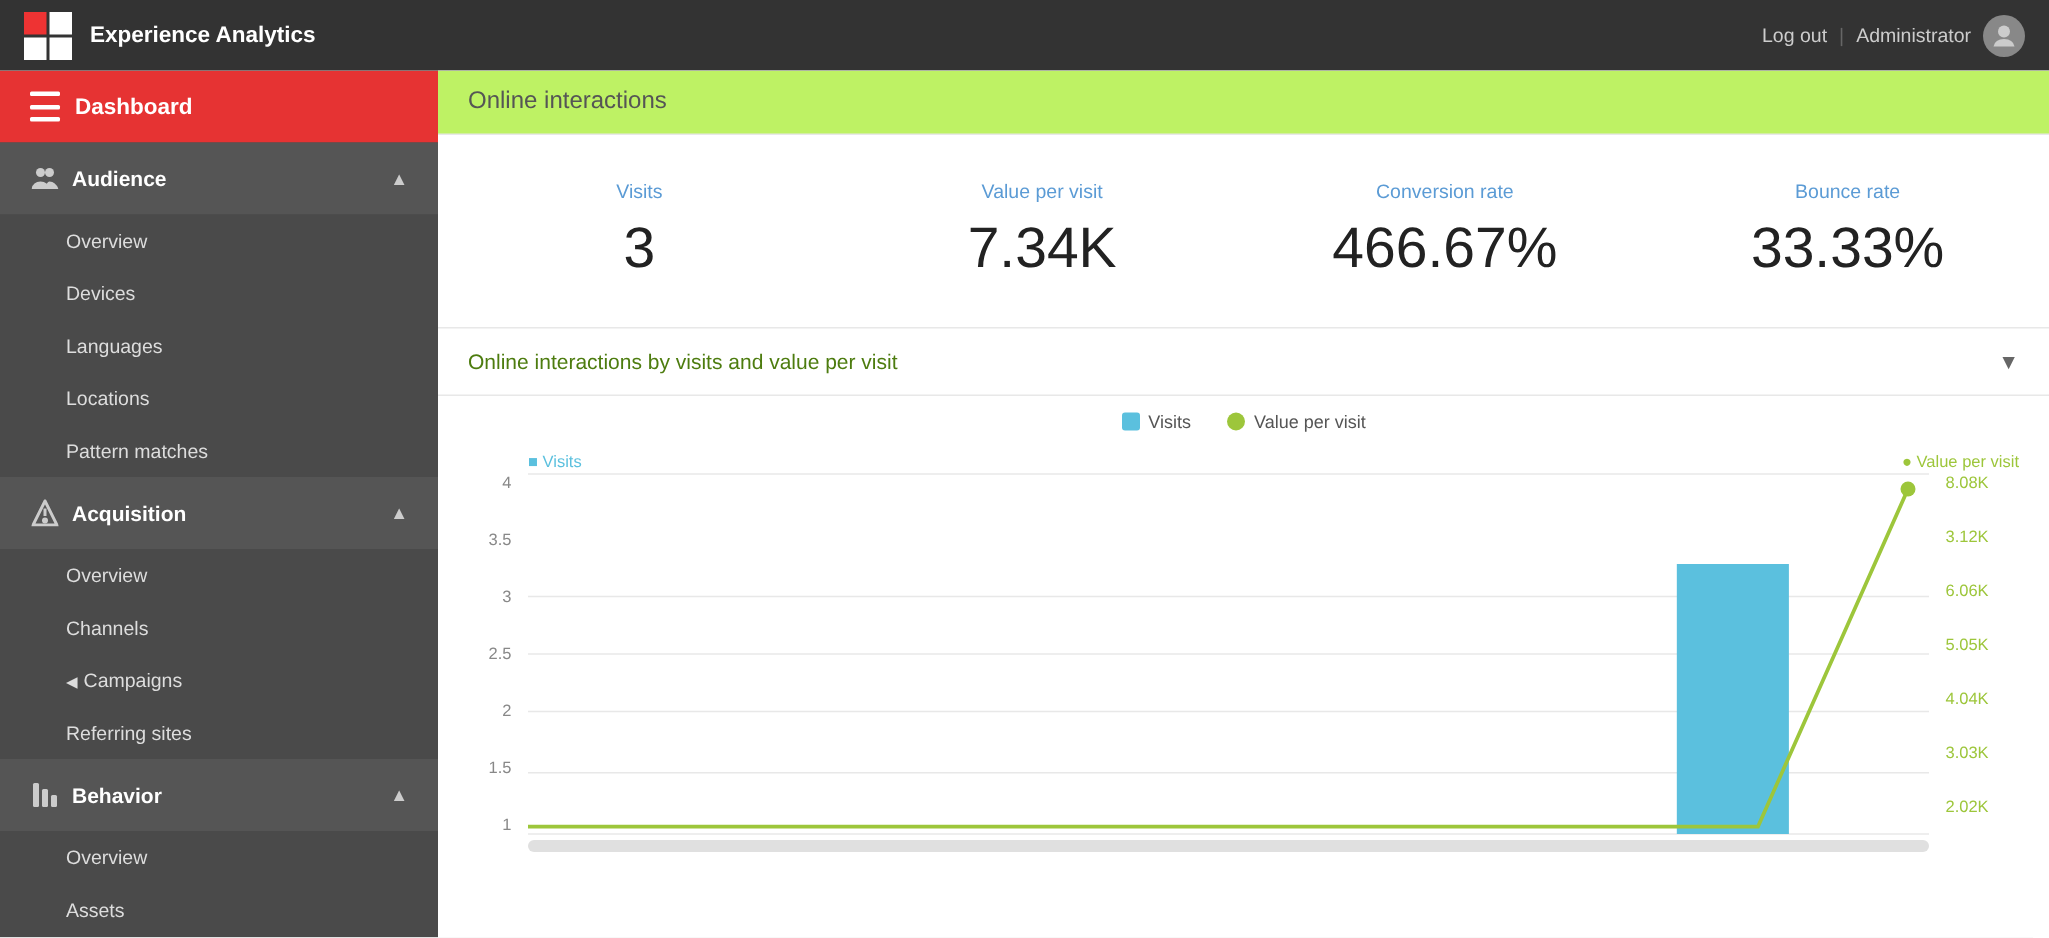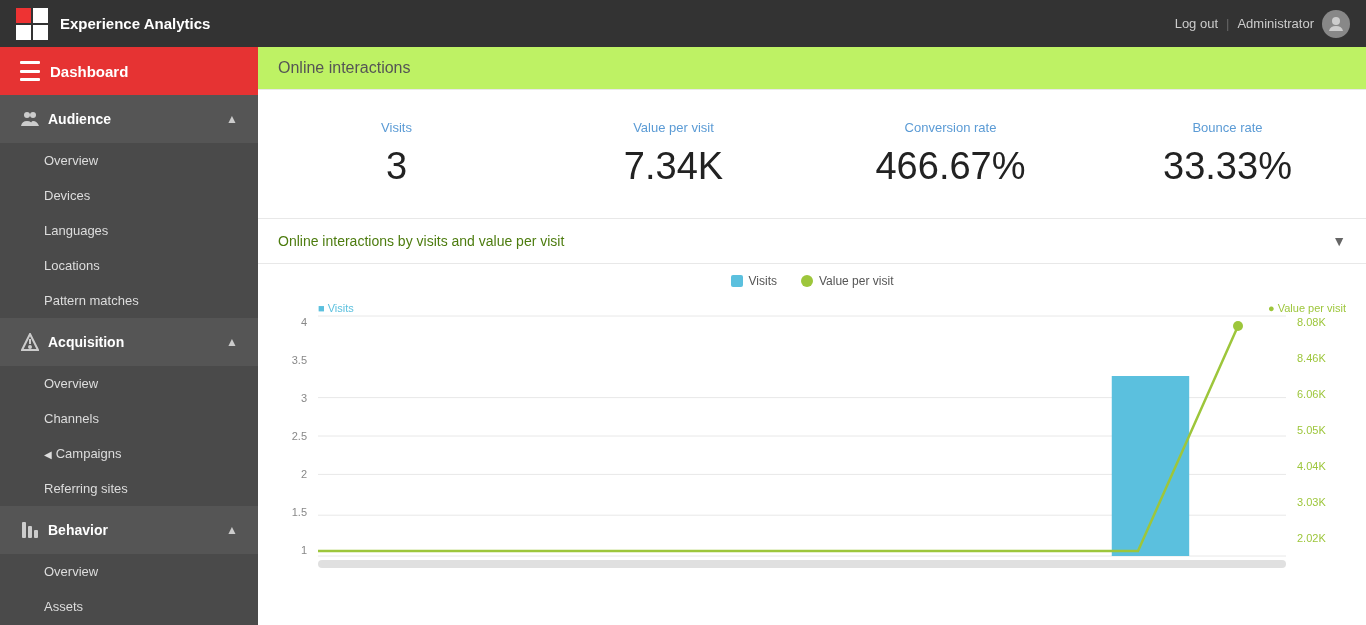--- a/index.html
+++ b/index.html
@@ -34,21 +34,21 @@
 
     
     .main-layout {
       display: flex;
       flex: 1;
       overflow: hidden;
     }
 
     
     .sidebar {
-      width: 258px;
+      width: 292px;
       background: #4a4a4a;
       color: #fff;
       flex-shrink: 0;
       overflow-y: auto;
       display: flex;
       flex-direction: column;
     }
     .sidebar-dashboard {
       background: #e63333;
       padding: 14px 20px;
@@ -329,21 +329,21 @@
             <span>3.5</span>
             <span>3</span>
             <span>2.5</span>
             <span>2</span>
             <span>1.5</span>
             <span>1</span>
           </div>
 
           <div style="position:absolute; right:0; top:0; bottom:12px; width:75px; display:flex; flex-direction:column; justify-content:space-between; align-items:flex-start; padding-left:6px; font-size:11px; color:#9dc63b;">
             <span>8.08K</span>
-            <span>8.46K</span>
+            <span>3.12K</span>
             <span>6.06K</span>
             <span>5.05K</span>
             <span>4.04K</span>
             <span>3.03K</span>
             <span>2.02K</span>
           </div>
 
           <svg width="100%" height="100%" style="display:block; overflow:visible;">
 
             <line x1="0" y1="0" x2="100%" y2="0" stroke="#e8e8e8" stroke-width="1"></line>

